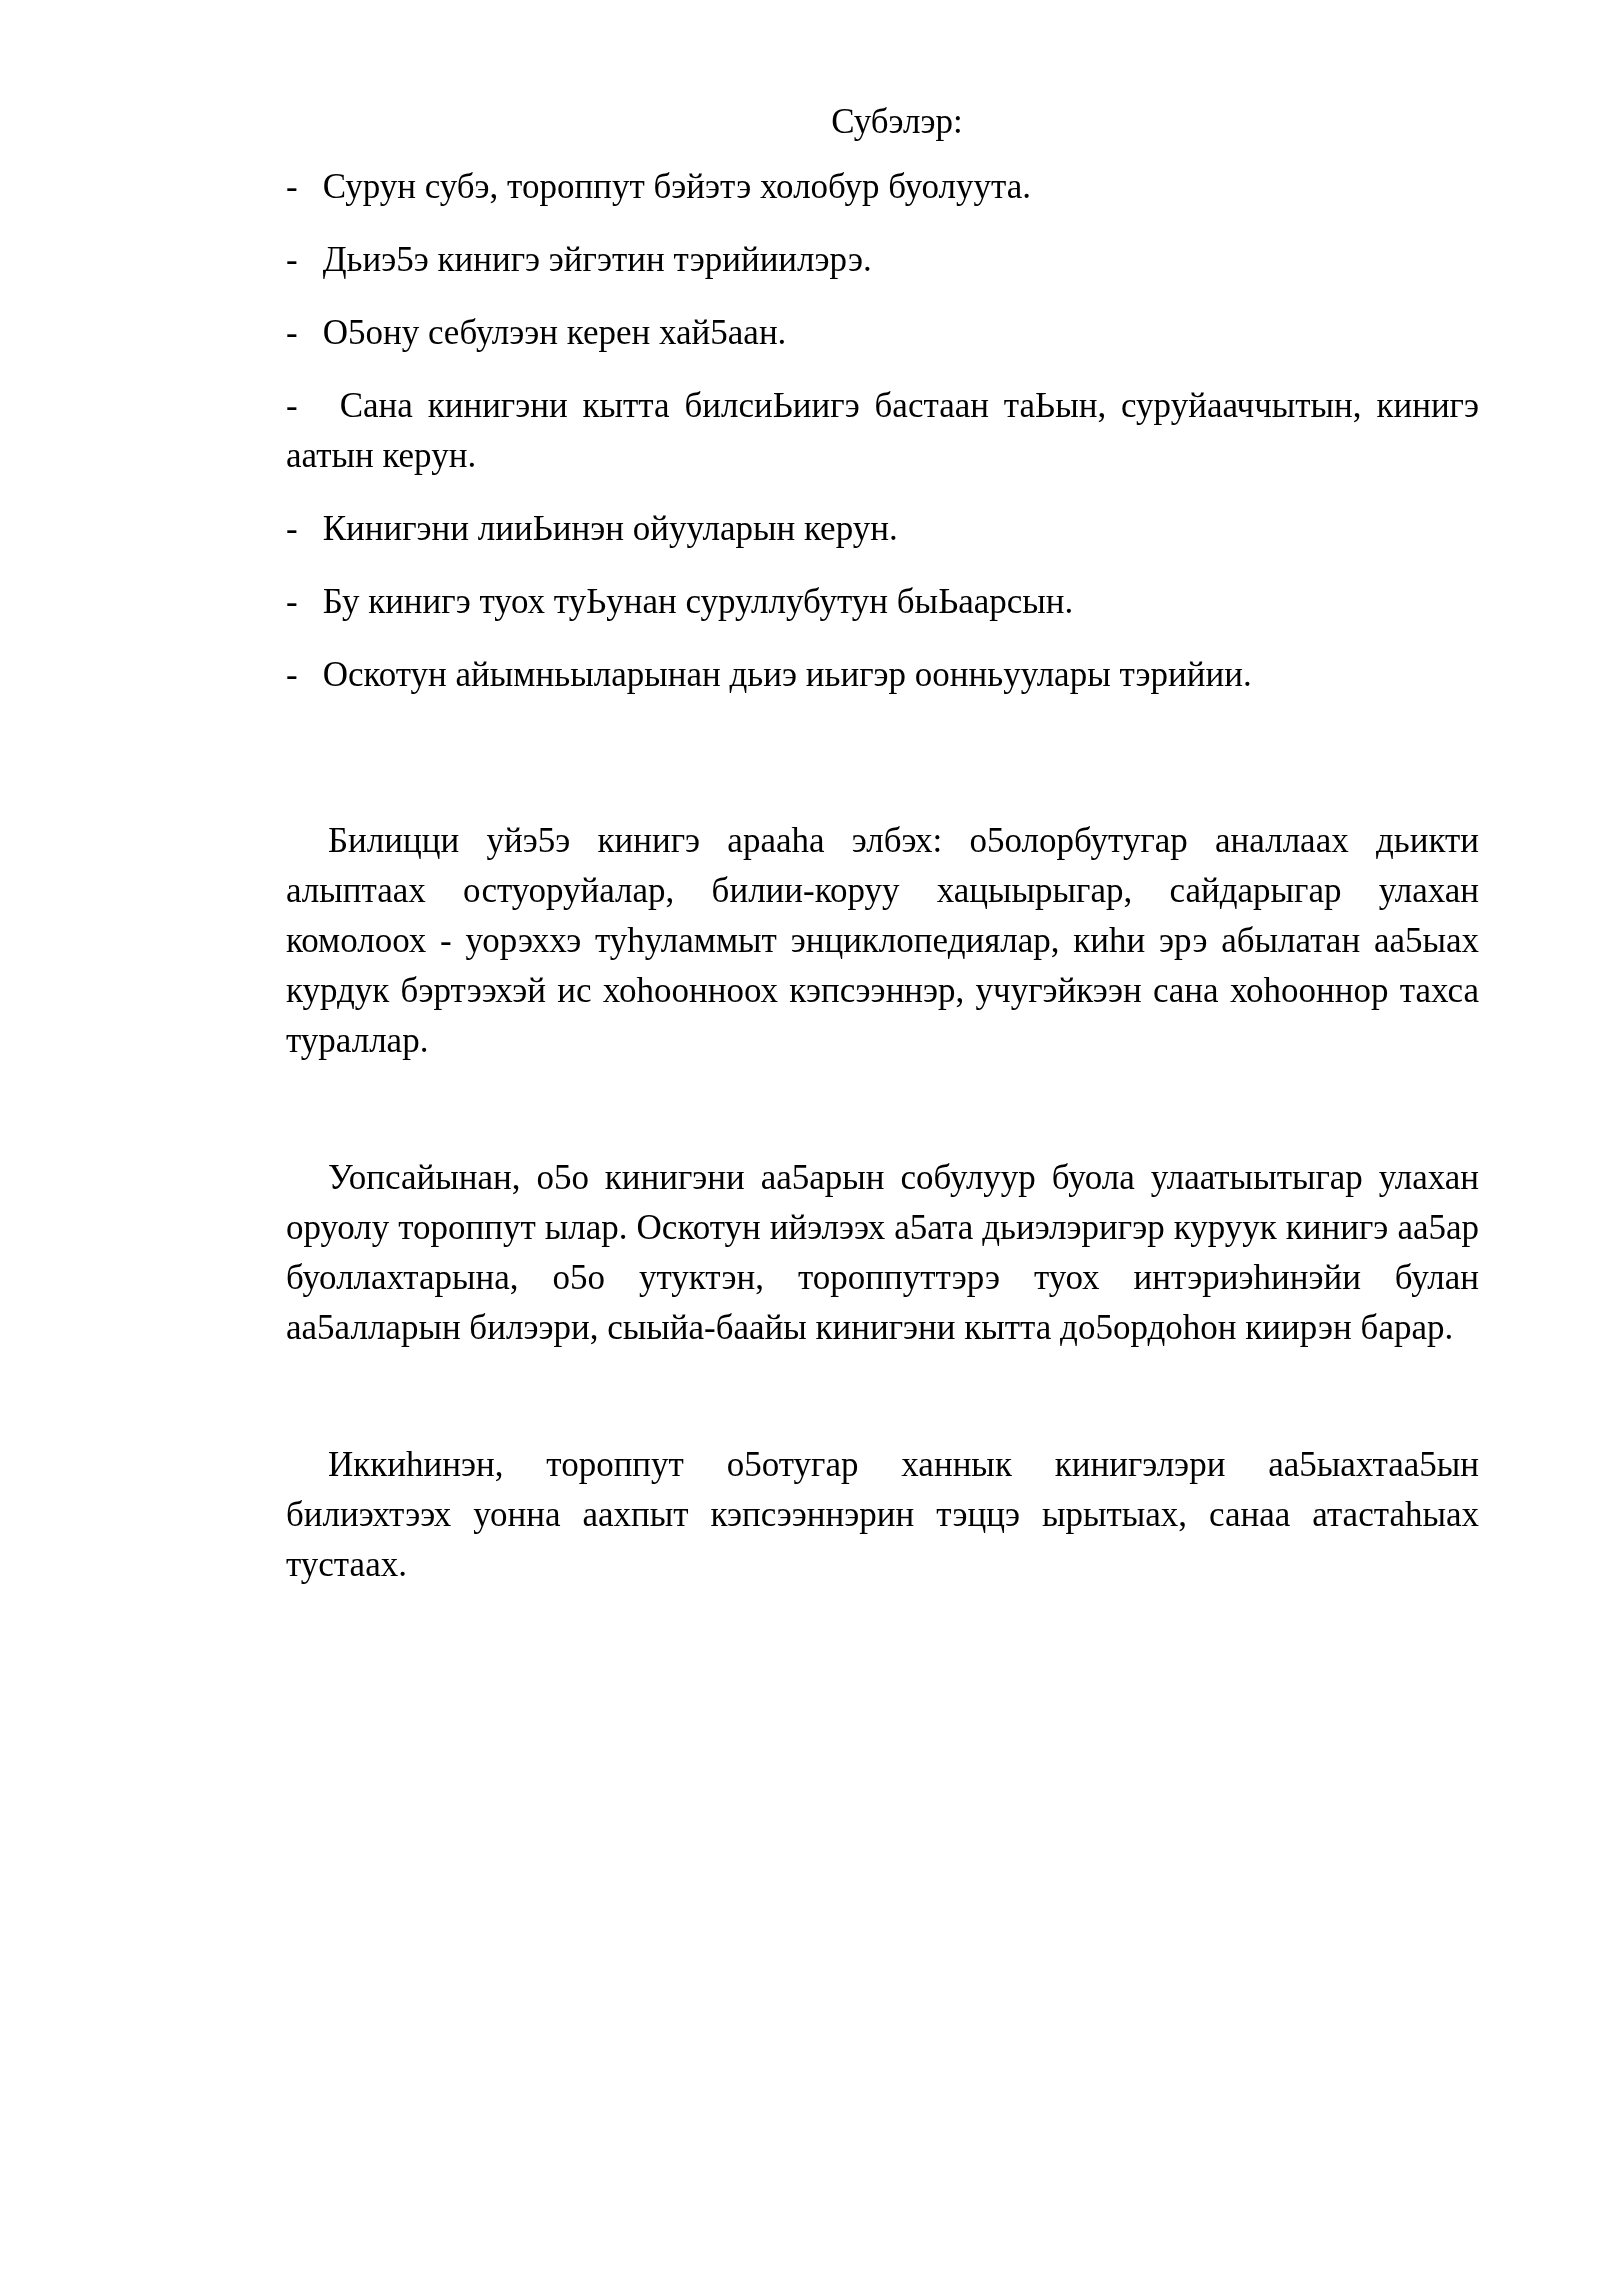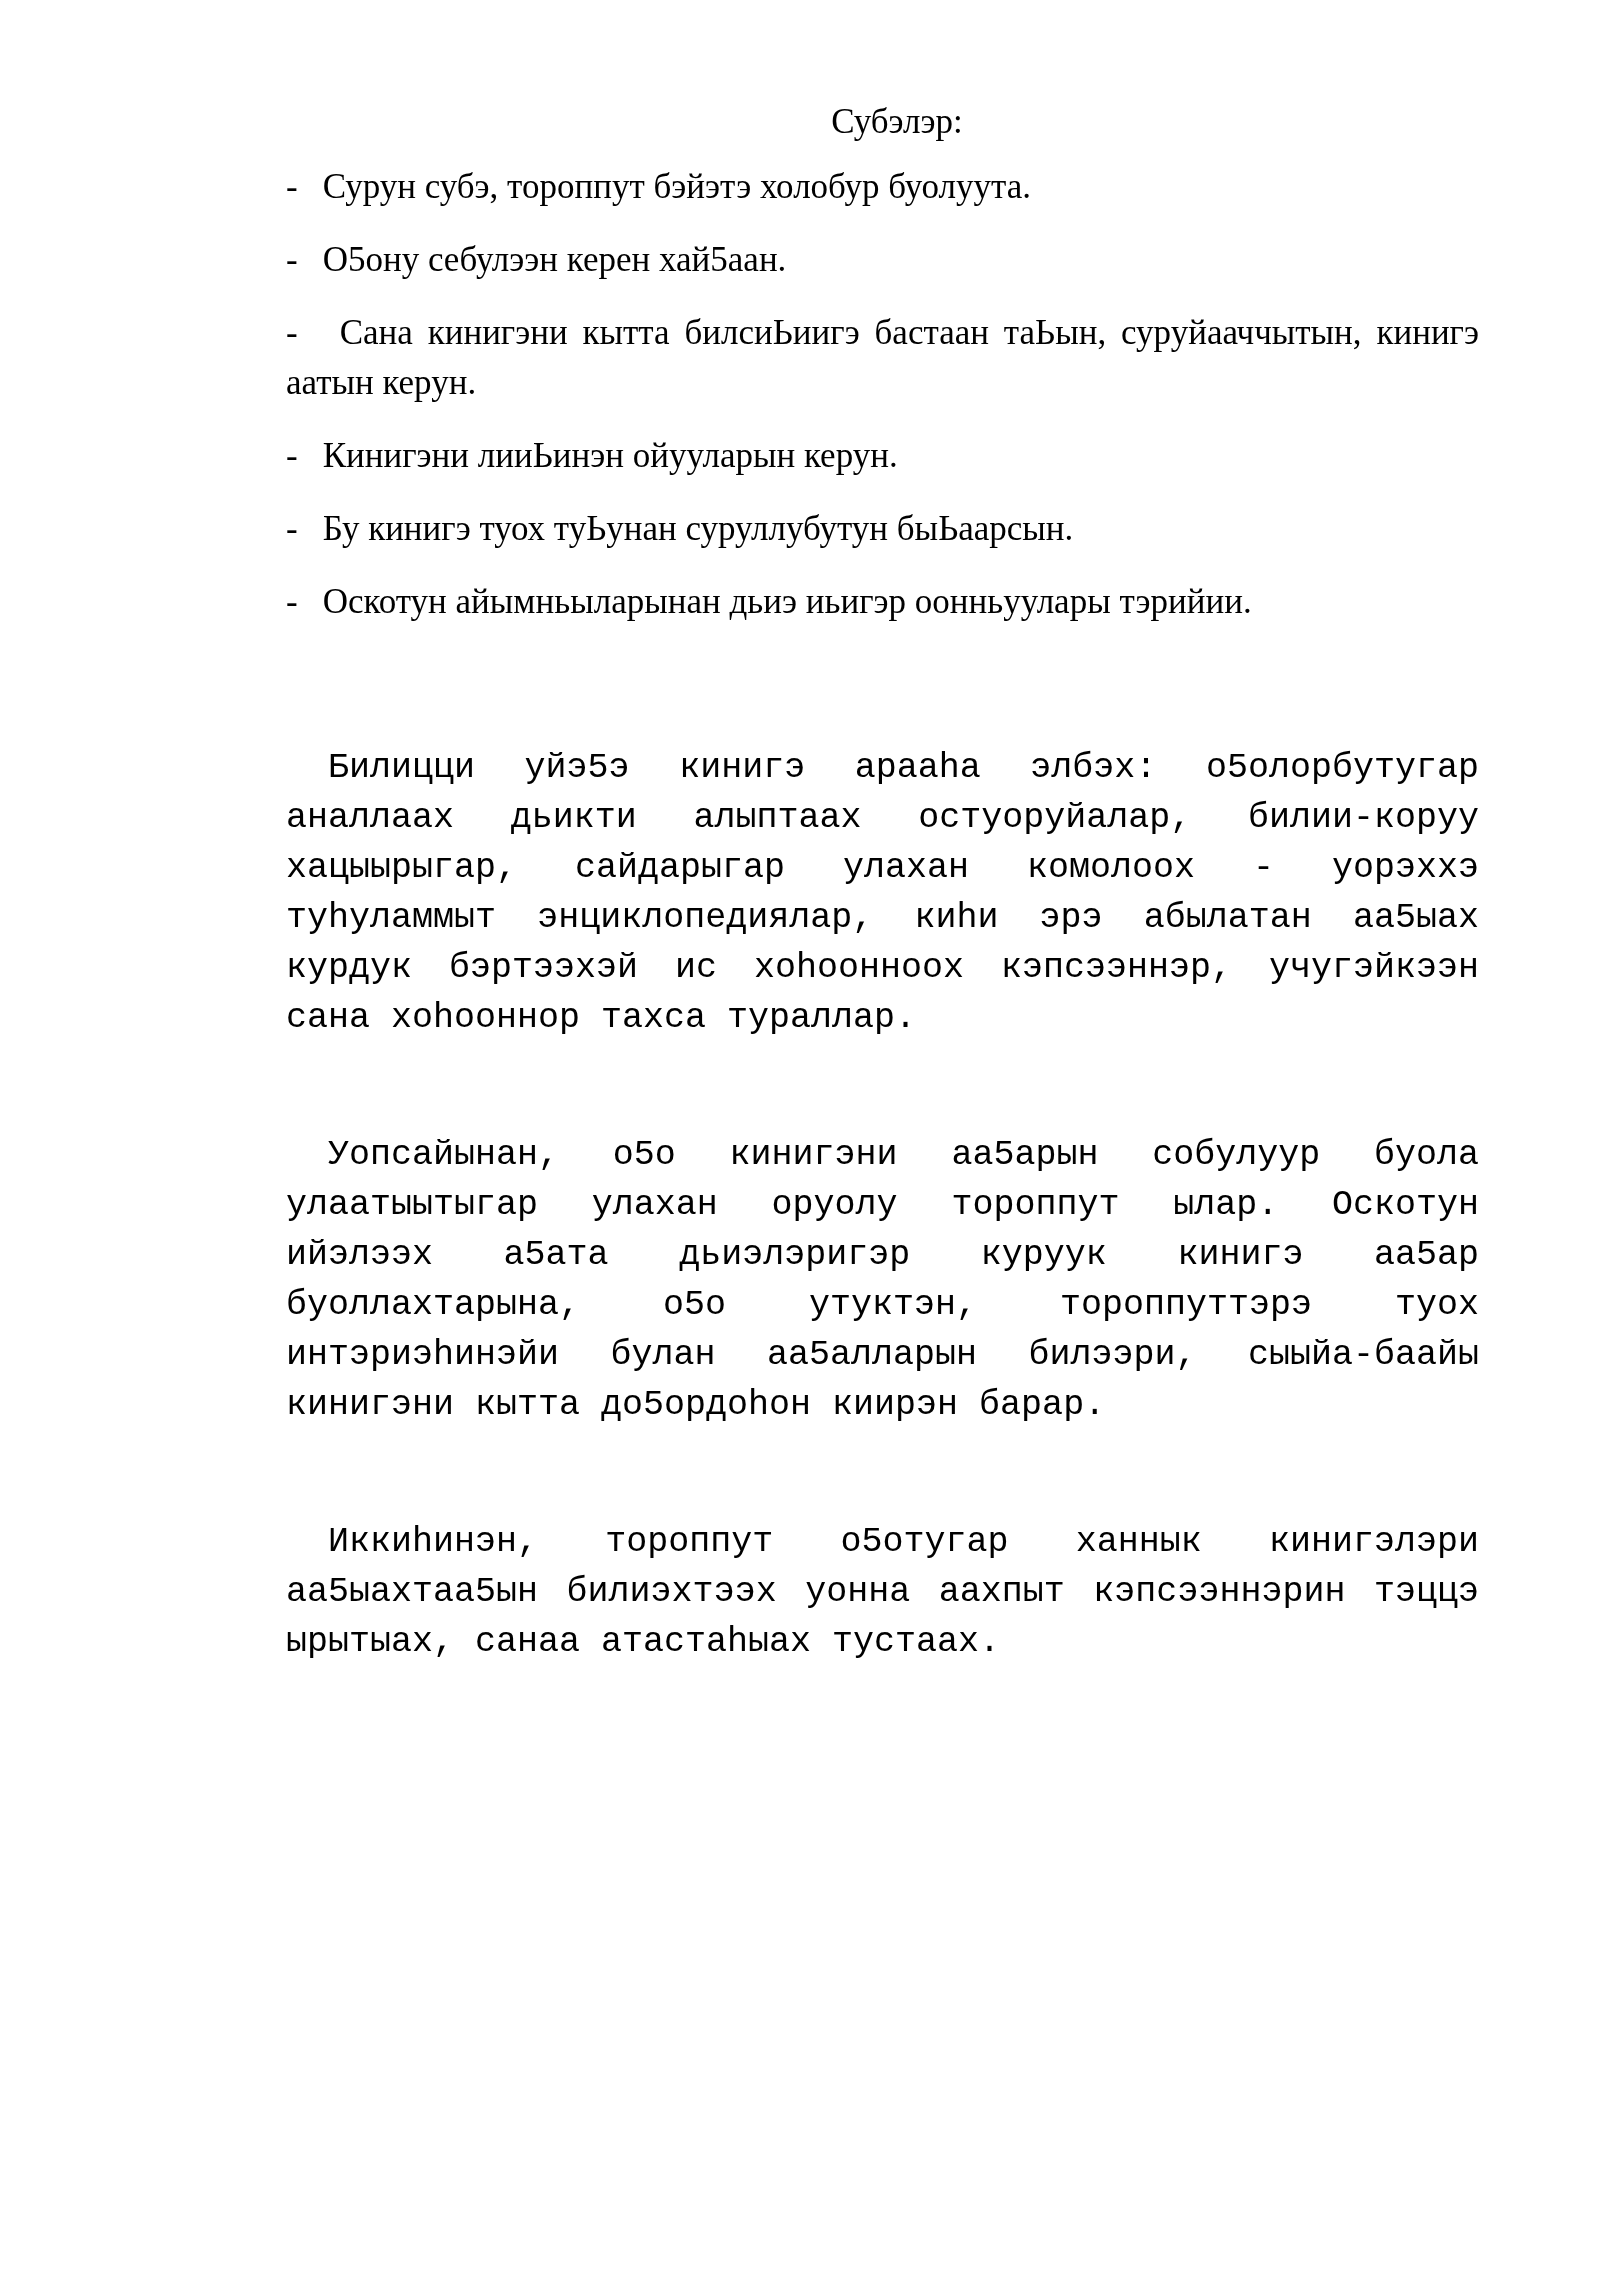--- a/index.html
+++ b/index.html
@@ -39,37 +39,37 @@
   }
   .bullet .marker {
     display: inline;
     margin-right: 25px;
   }
   .bullet.gap-wide .marker {
     margin-right: 42px;
   }
   .paragraphs {
     margin-top: 116px;
-    font-family: Liberation Mono, monospace;
   }
   .body-paragraph {
     margin: 0 0 87px 0;
     text-align: justify;
     text-indent: 42px;
   }
 </style>
 </head>
 <body>
 
 <div class="page">
 
   <h1 class="doc-title">Субэлэр:</h1>
 
   <div class="bullet-list">
     <p class="bullet"><span class="marker">-</span><span>Сурун субэ, тороппут бэйэтэ холобур буолуута.</span></p>
+    <p class="bullet"><span class="marker">-</span><span>Дьиэ5э кинигэ эйгэтин тэрийиилэрэ.</span></p>
     <p class="bullet"><span class="marker">-</span><span>О5ону себулээн керен хай5аан.</span></p>
     <p class="bullet gap-wide"><span class="marker">-</span><span>Сана кинигэни кытта билсиЬиигэ бастаан таЬын, суруйааччытын, кинигэ аатын керун.</span></p>
     <p class="bullet"><span class="marker">-</span><span>Кинигэни лииЬинэн ойууларын керун.</span></p>
     <p class="bullet"><span class="marker">-</span><span>Бу кинигэ туох туЬунан суруллубутун быЬаарсын.</span></p>
     <p class="bullet"><span class="marker">-</span><span>Оскотун айымньыларынан дьиэ иьигэр оонньуулары тэрийии.</span></p>
   </div>
 
   <div class="paragraphs">
     <p class="body-paragraph">Билицци уйэ5э кинигэ арааhа элбэх: о5олорбутугар аналлаах дьикти алыптаах остуоруйалар, билии-коруу хацыырыгар, сайдарыгар улахан комолоох - уорэххэ туhуламмыт энциклопедиялар, киhи эрэ абылатан аа5ыах курдук бэртээхэй ис хоhоонноох кэпсээннэр, учугэйкээн сана хоhооннор тахса тураллар.</p>
     <p class="body-paragraph">Уопсайынан, о5о кинигэни аа5арын собулуур буола улаатыытыгар улахан оруолу тороппут ылар. Оскотун ийэлээх а5ата дьиэлэригэр куруук кинигэ аа5ар буоллахтарына, о5о утуктэн, тороппуттэрэ туох интэриэhинэйи булан аа5алларын билээри, сыыйа-баайы кинигэни кытта до5ордоhон киирэн барар.</p>

